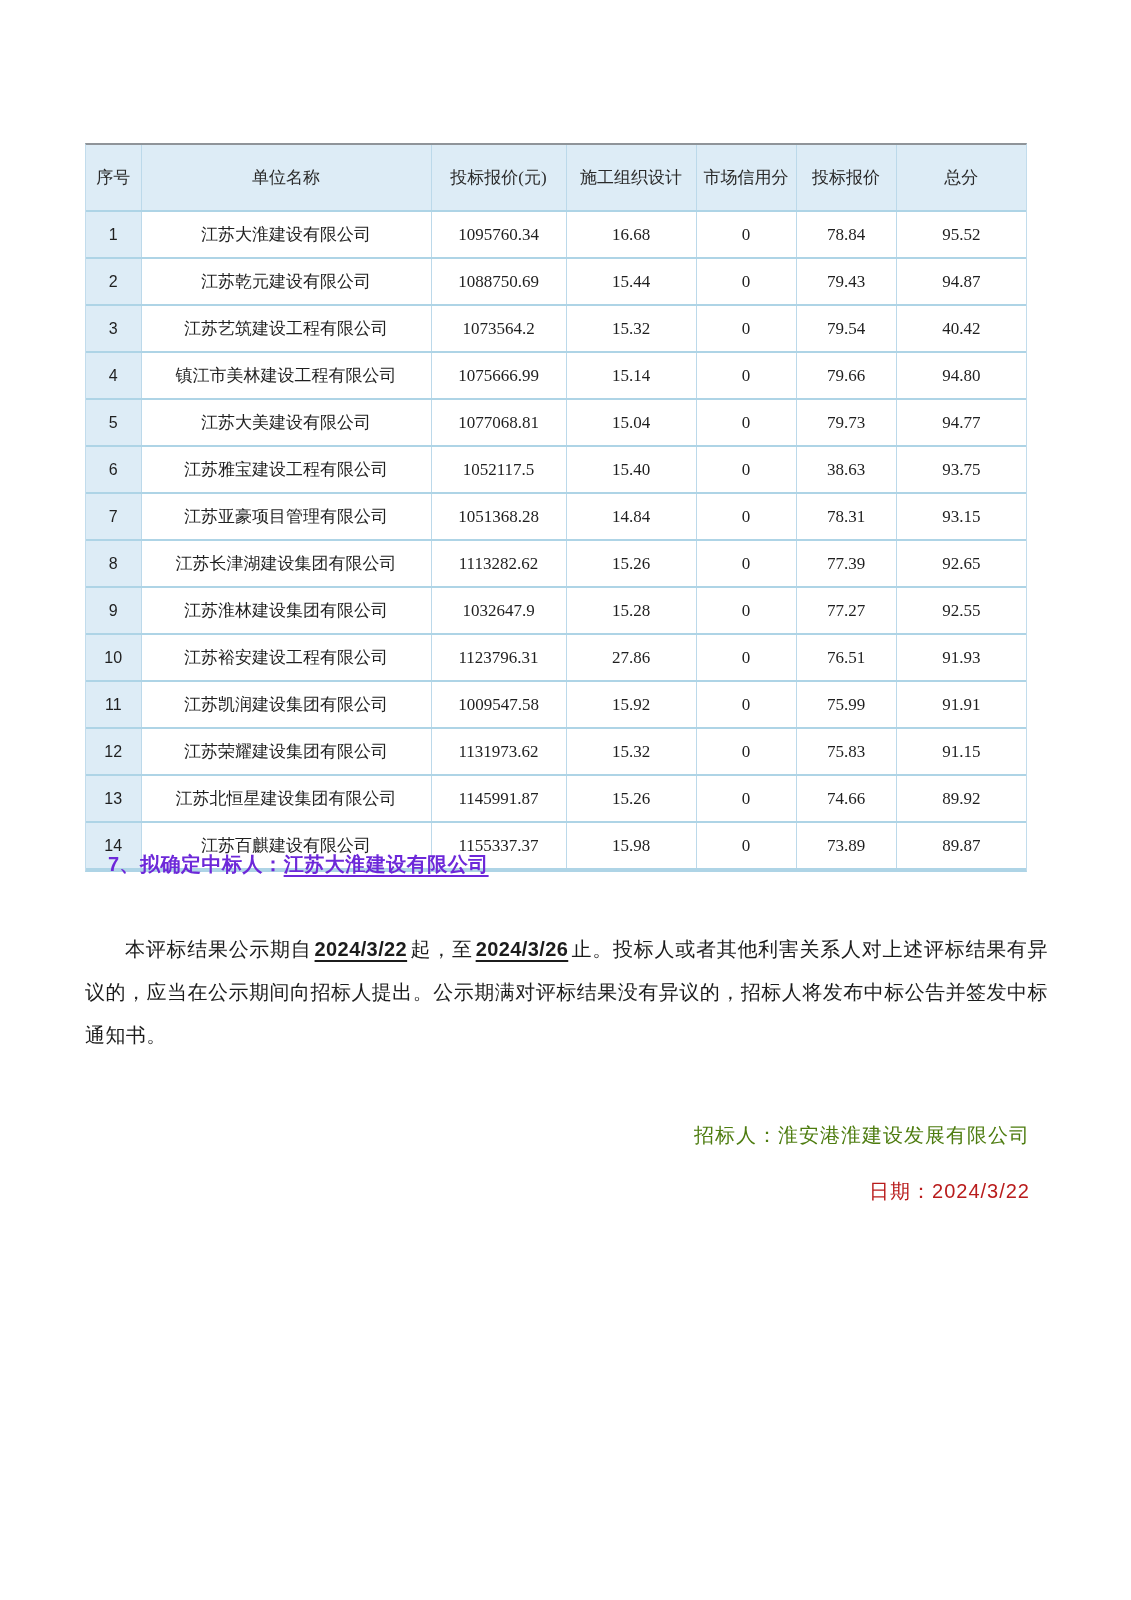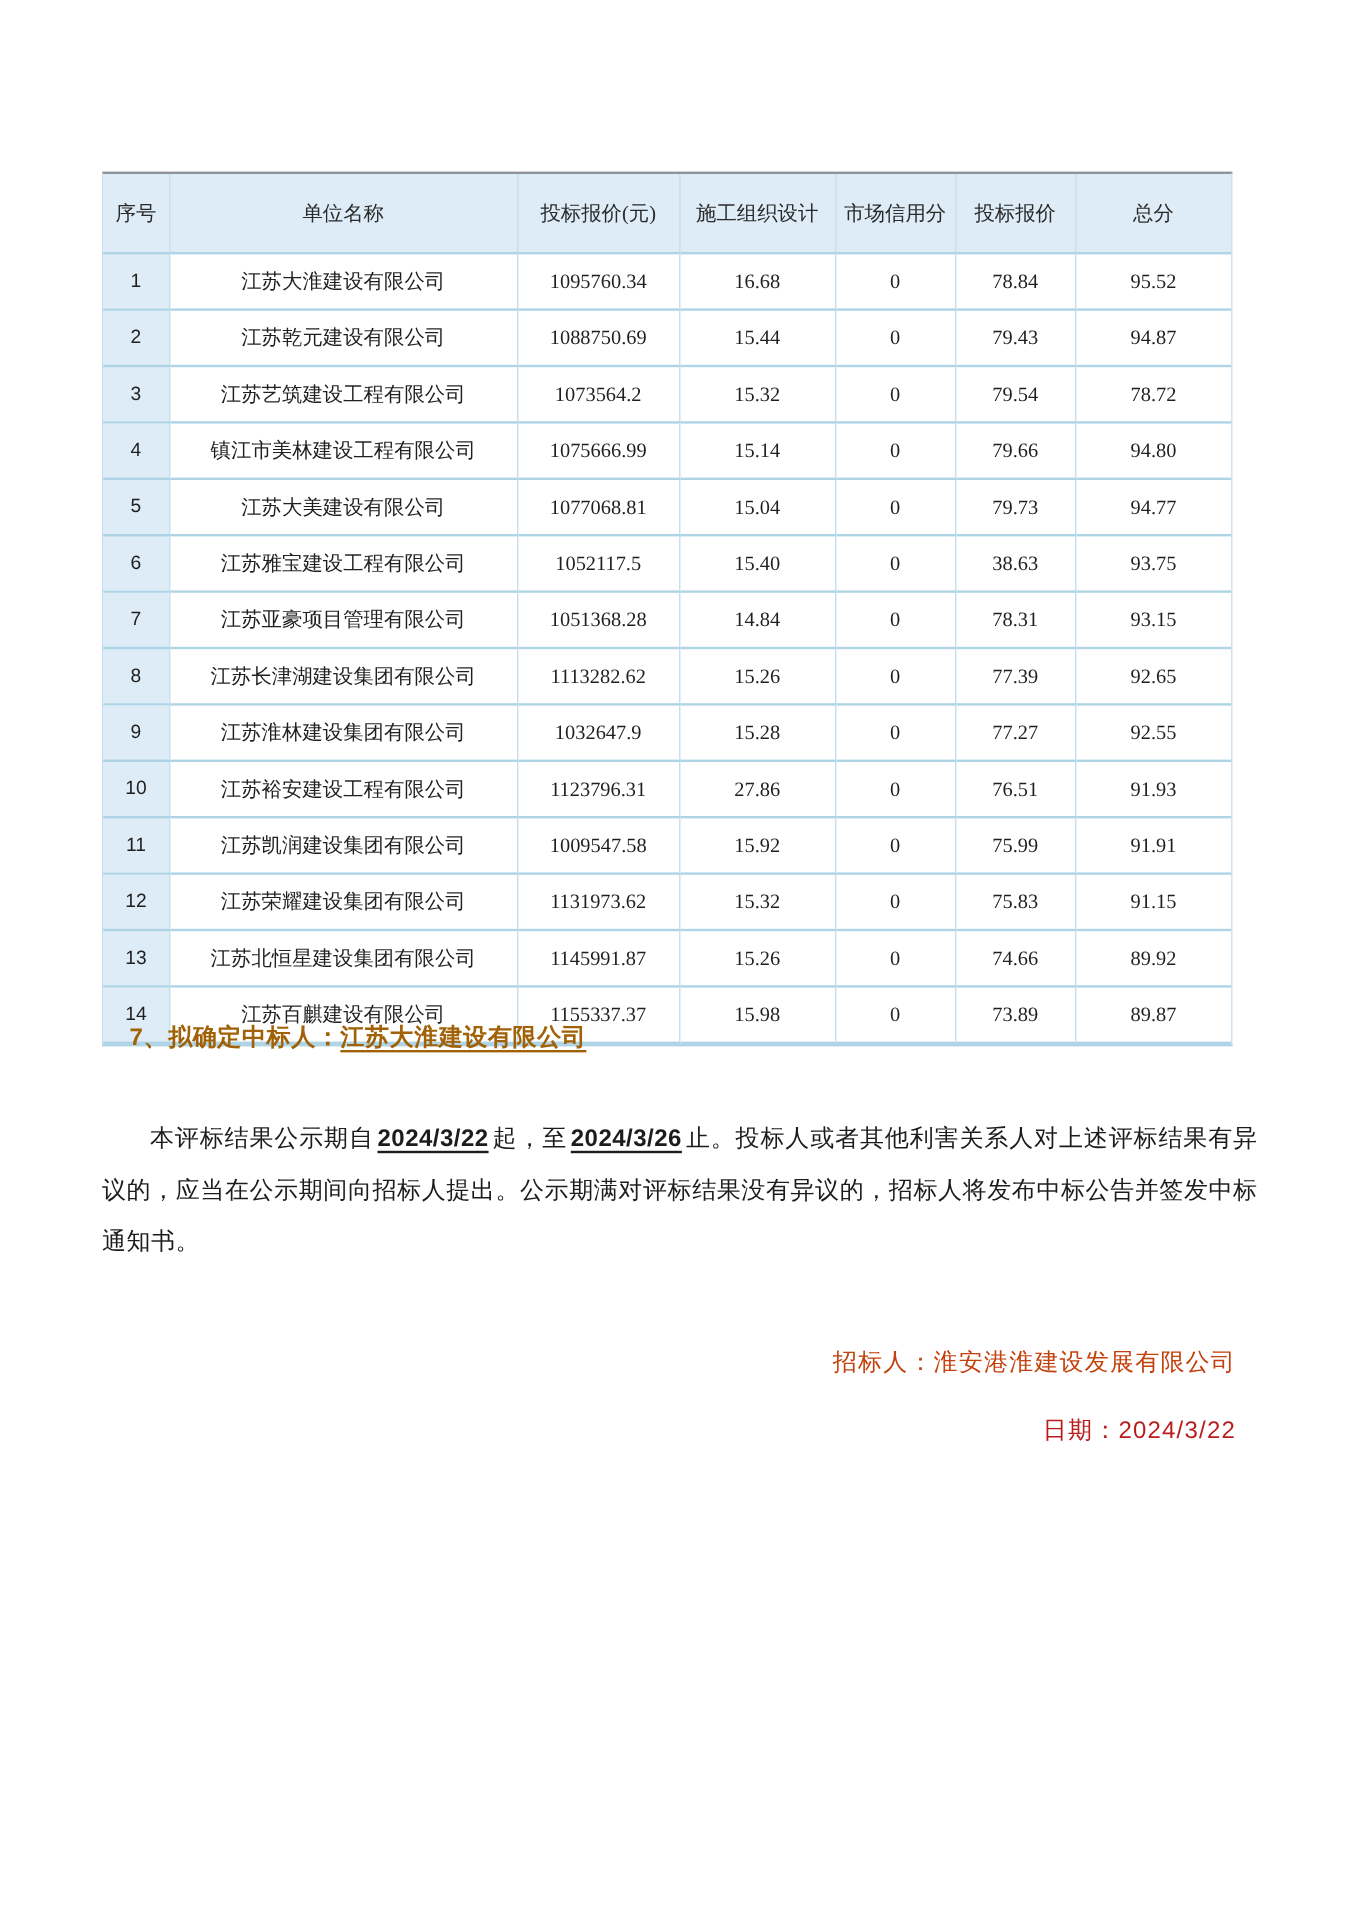--- a/index.html
+++ b/index.html
@@ -33,21 +33,21 @@
     background:#ddecf6;
     font-weight:400;
     color:#2a2a2a;
   }
   td{height:43px;background:#ffffff;}
   td.idx{background:#ddecf6;font-family:"Liberation Sans","DejaVu Sans",sans-serif;font-size:16px;}
   
   .winner-line{
     position:absolute;left:108px;top:851px;
     font-family:"Liberation Sans","DejaVu Sans",sans-serif;
-    font-size:20px;font-weight:700;color:#a16207;
+    font-size:20px;font-weight:700;color:#6d28d9;
     letter-spacing:0.5px;
   }
   .winner-line .winner{
     text-decoration:underline;
     text-underline-offset:4px;
     text-decoration-thickness:2px;
   }
   
   .notice{
     position:absolute;left:85px;top:928px;width:963px;
@@ -62,21 +62,21 @@
     font-weight:700;
     text-decoration:underline;
     text-underline-offset:4px;
     text-decoration-thickness:2px;
     padding:0 3px;
   }
   
   .sig-tenderer{
     position:absolute;right:101px;top:1122px;
     font-family:"Liberation Sans","DejaVu Sans",sans-serif;
-    font-size:20px;color:#c2410c;letter-spacing:1px;
+    font-size:20px;color:#4d7c0f;letter-spacing:1px;
   }
   .sig-date{
     position:absolute;right:101px;top:1178px;
     font-family:"Liberation Sans","DejaVu Sans",sans-serif;
     font-size:20px;color:#b91c1c;letter-spacing:1px;
   }
 </style>
 </head>
 <body>
 
@@ -123,21 +123,21 @@
             <td>79.43</td>
             <td>94.87</td>
           </tr>
           <tr>
             <td class="idx">3</td>
             <td>江苏艺筑建设工程有限公司</td>
             <td>1073564.2</td>
             <td>15.32</td>
             <td>0</td>
             <td>79.54</td>
-            <td>78.72</td>
+            <td>40.42</td>
           </tr>
           <tr>
             <td class="idx">4</td>
             <td>镇江市美林建设工程有限公司</td>
             <td>1075666.99</td>
             <td>15.14</td>
             <td>0</td>
             <td>79.66</td>
             <td>94.80</td>
           </tr>

